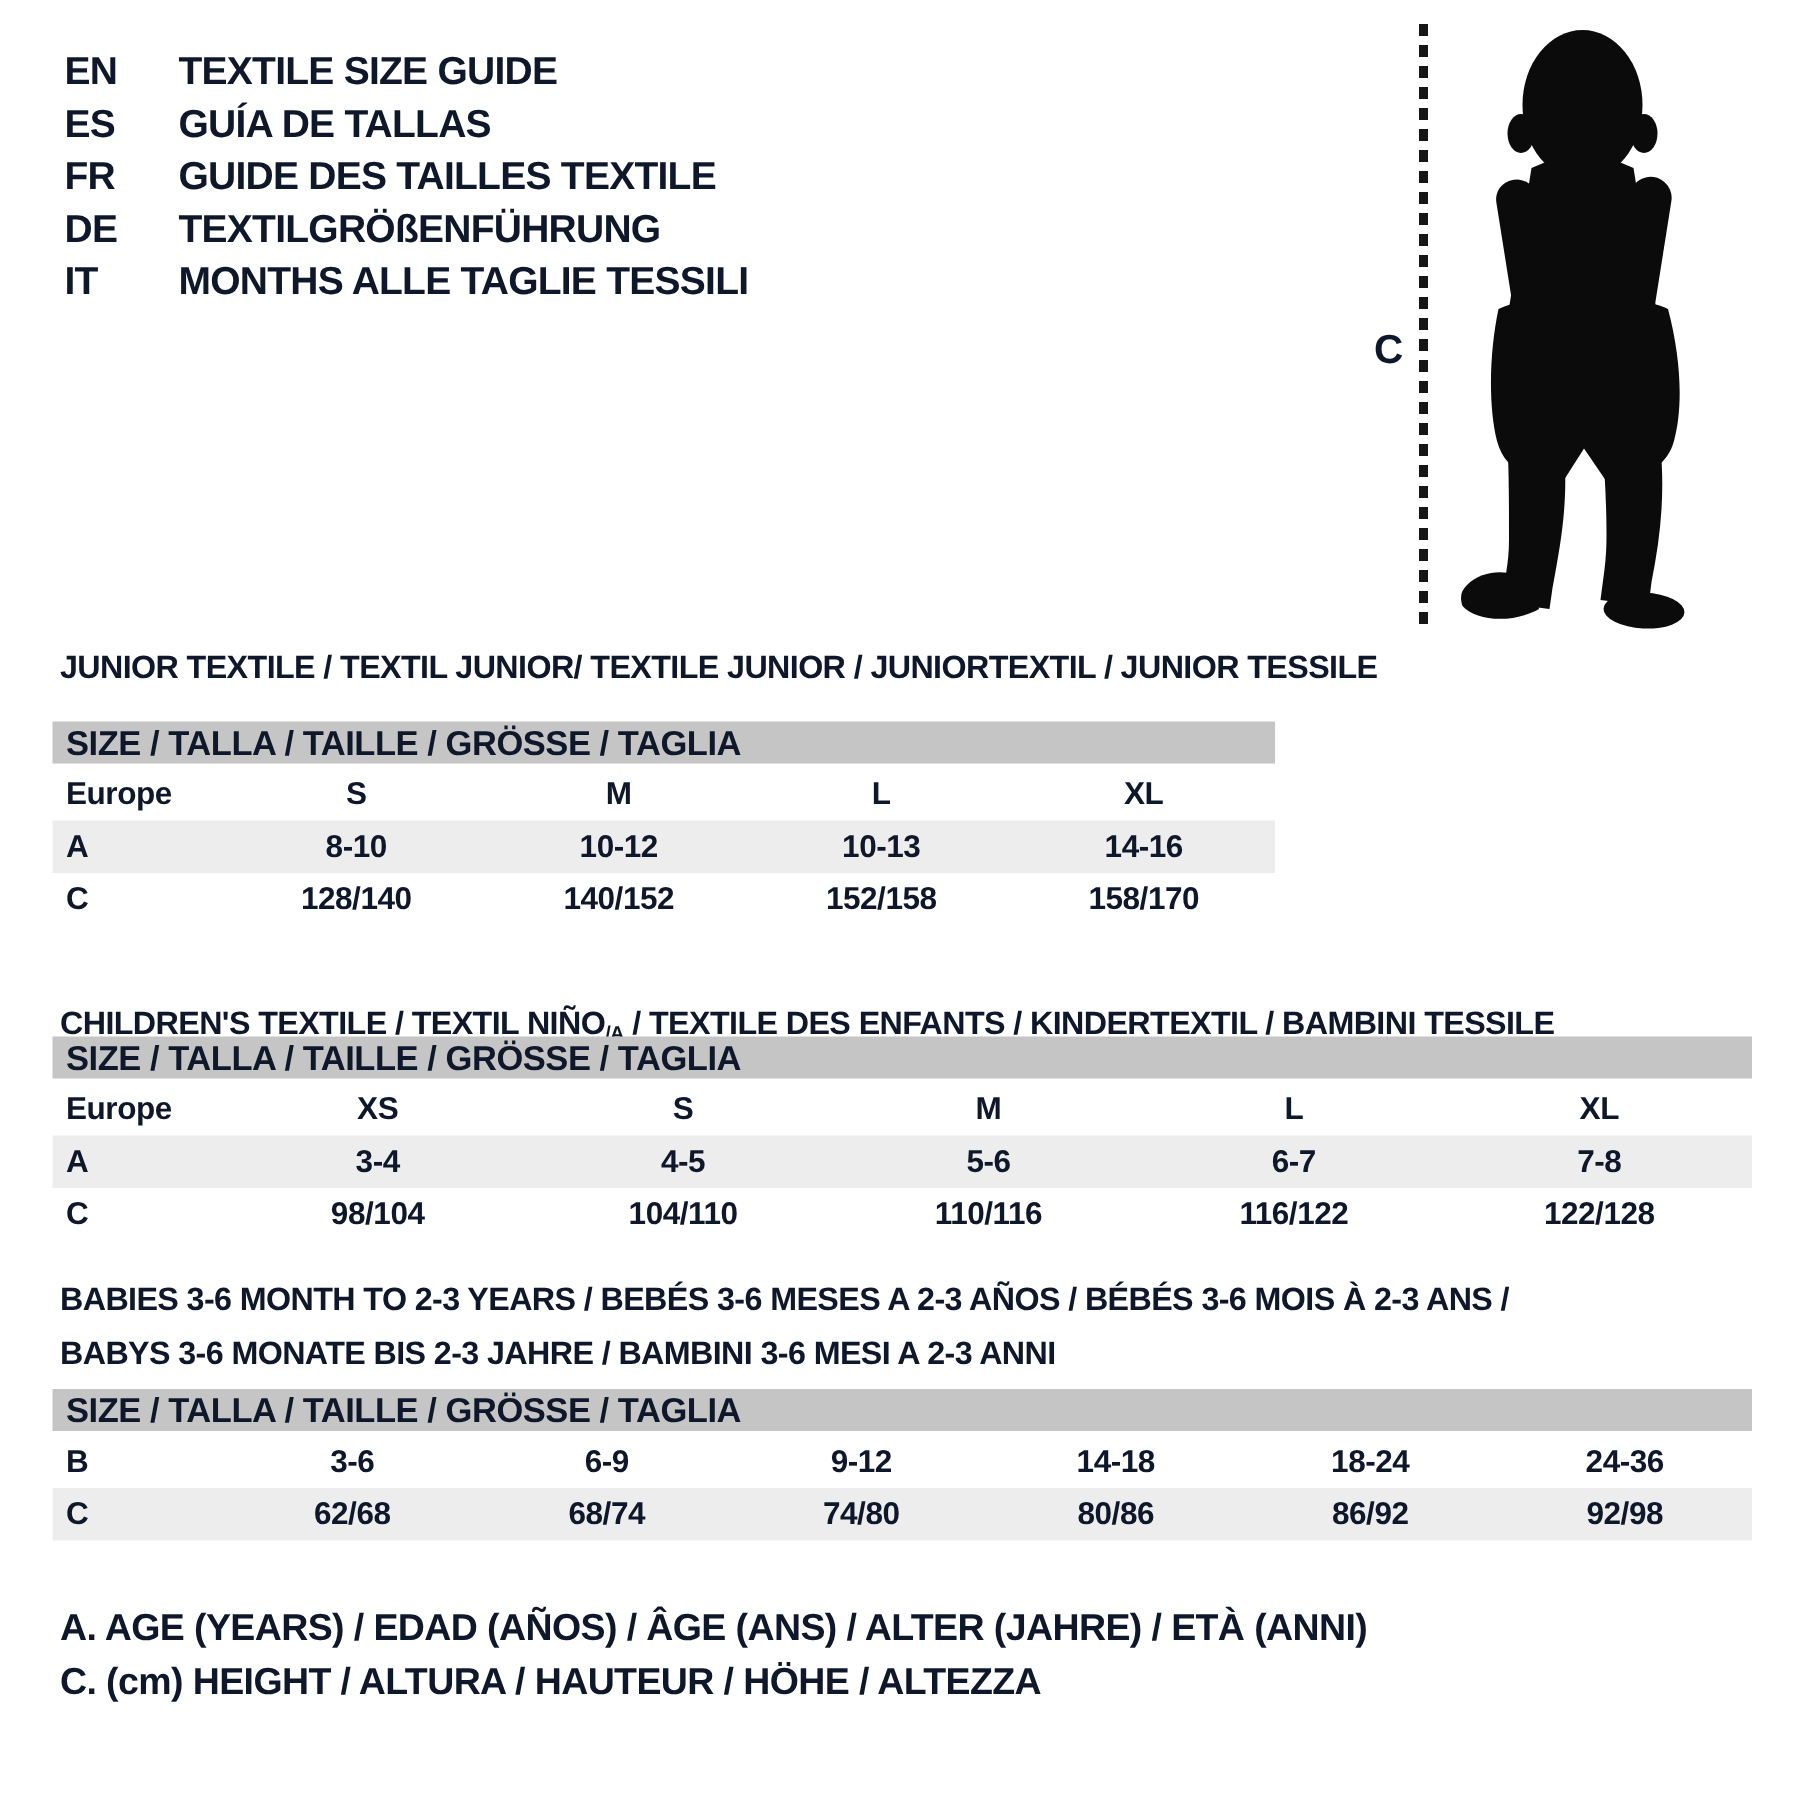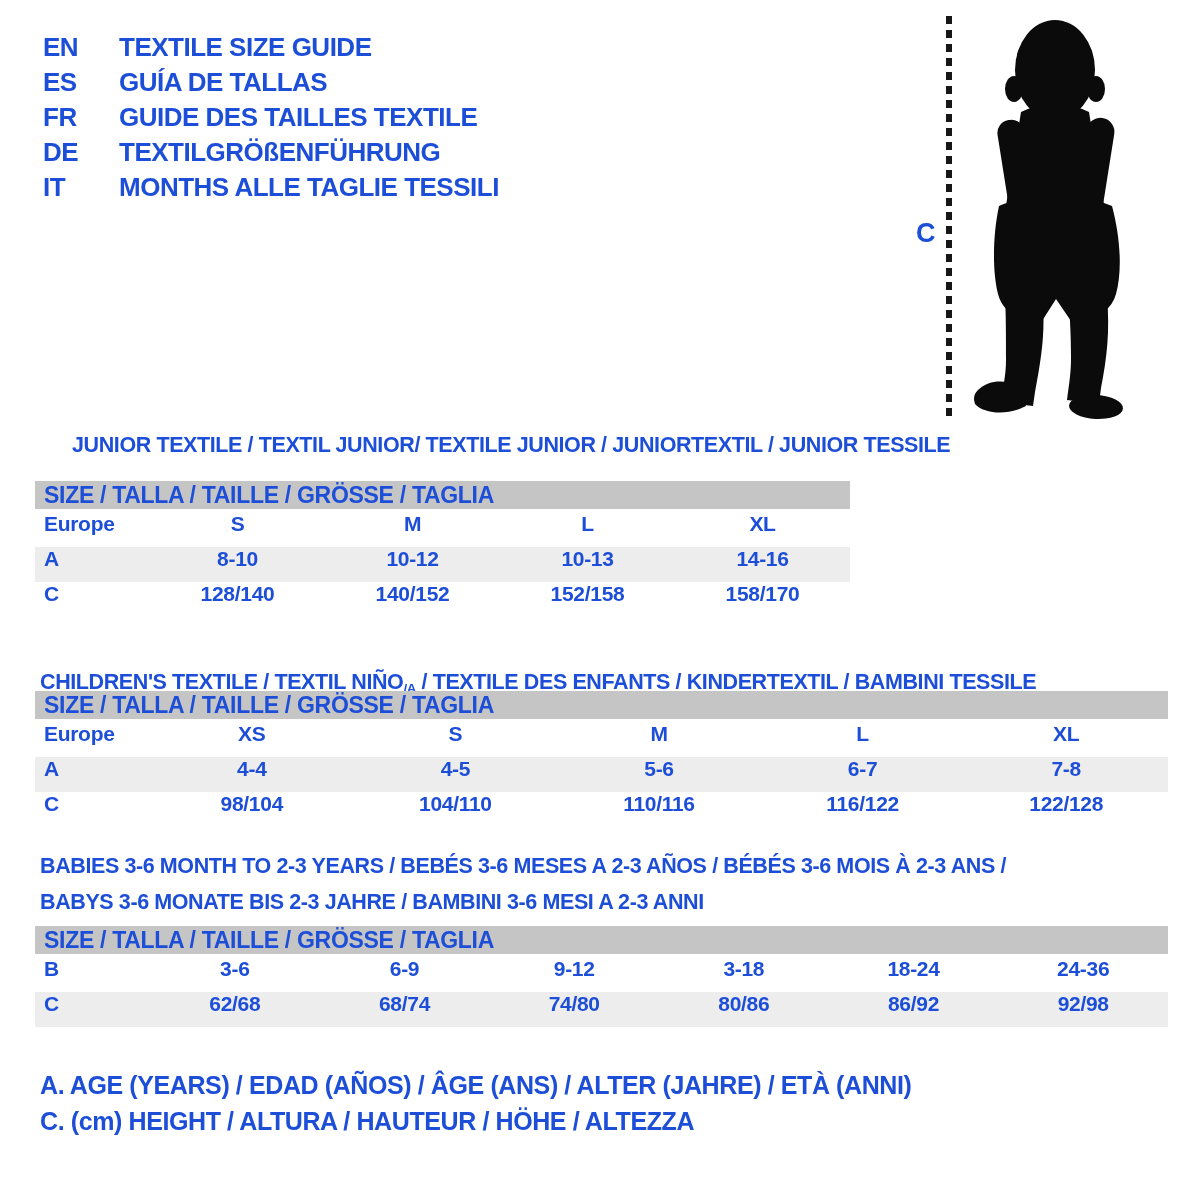--- a/index.html
+++ b/index.html
@@ -1,18 +1,18 @@
 <!DOCTYPE html>
 <html><head>
 <meta charset="utf-8">
 <style>
   html,body { margin:0; padding:0; background:#fff; }
   .page {
     position:relative; width:1200px; height:1200px; background:#ffffff;
-    font-family:"Liberation Sans", sans-serif; font-weight:bold; color:#1d4ed8;
+    font-family:"Liberation Sans", sans-serif; font-weight:bold; color:#0f172a;
     overflow:hidden;
     border-radius:31px;
   }
   
   .lang-list { position:absolute; left:43px; top:30px; }
   .lang-row { display:flex; align-items:center; height:35px; font-size:26px; letter-spacing:-0.5px; }
   .lang-code { width:76px; }
   
   .measure-line {
     position:absolute; left:946px; top:16px; width:6px; height:406px;
@@ -22,27 +22,27 @@
   .baby-svg { position:absolute; left:968px; top:8px; width:178px; height:416px; }
   
   .sec-title { position:absolute; left:40px; margin:0; font-size:21.5px; letter-spacing:-0.4px; white-space:nowrap; }
   .sub { font-size:0.62em; position:relative; top:0.28em; }
   
   .tbl { position:absolute; left:35px; font-size:21px; letter-spacing:-0.3px; }
   .tbl-header {
     height:28px; background:#c5c5c5; display:flex; align-items:center;
     padding-left:9px; margin-bottom:3px; font-size:23px;
   }
-  .tbl-row { display:flex; height:35px; }
+  .tbl-row { display:flex; align-items:center; height:35px; }
   .tbl-row.shaded { background:#ededed; }
   .cell-label { width:115px; padding-left:9px; box-sizing:border-box; }
   .cell-val { flex:1; text-align:center; }
   .w815 { width:815px; }
   .w1133 { width:1133px; }
-  .t1 { top:433px;margin-left:32px; }
+  .t1 { top:433px; }
   .tb1 { top:481px; }
   .t2 { top:643px;margin-top:27px; }
   .tb2 { top:691px; }
   .t3 { top:848px; line-height:36px; }
   .tb3 { top:926px; }
   
   .legend { position:absolute; left:40px; top:1068px; font-size:25px; line-height:35.5px; letter-spacing:-0.4px; }
 </style>
 </head>
 <body>
@@ -122,21 +122,21 @@
     <div class="tbl-row">
       <div class="cell-label">Europe</div>
       <div class="cell-val">XS</div>
       <div class="cell-val">S</div>
       <div class="cell-val">M</div>
       <div class="cell-val">L</div>
       <div class="cell-val">XL</div>
     </div>
     <div class="tbl-row shaded">
       <div class="cell-label">A</div>
-      <div class="cell-val">4-4</div>
+      <div class="cell-val">3-4</div>
       <div class="cell-val">4-5</div>
       <div class="cell-val">5-6</div>
       <div class="cell-val">6-7</div>
       <div class="cell-val">7-8</div>
     </div>
     <div class="tbl-row">
       <div class="cell-label">C</div>
       <div class="cell-val">98/104</div>
       <div class="cell-val">104/110</div>
       <div class="cell-val">110/116</div>
@@ -146,21 +146,21 @@
   </div>
 
   <h2 class="sec-title t3"><span>BABIES 3-6 MONTH TO 2-3 YEARS / BEBÉS 3-6 MESES A 2-3 AÑOS / BÉBÉS 3-6 MOIS À 2-3 ANS /</span><br><span>BABYS 3-6 MONATE BIS 2-3 JAHRE / BAMBINI 3-6 MESI A 2-3 ANNI</span></h2>
   <div class="tbl tb3 w1133">
     <div class="tbl-header">SIZE / TALLA / TAILLE / GRÖSSE / TAGLIA</div>
     <div class="tbl-row">
       <div class="cell-label">B</div>
       <div class="cell-val">3-6</div>
       <div class="cell-val">6-9</div>
       <div class="cell-val">9-12</div>
-      <div class="cell-val">3-18</div>
+      <div class="cell-val">14-18</div>
       <div class="cell-val">18-24</div>
       <div class="cell-val">24-36</div>
     </div>
     <div class="tbl-row shaded">
       <div class="cell-label">C</div>
       <div class="cell-val">62/68</div>
       <div class="cell-val">68/74</div>
       <div class="cell-val">74/80</div>
       <div class="cell-val">80/86</div>
       <div class="cell-val">86/92</div>

